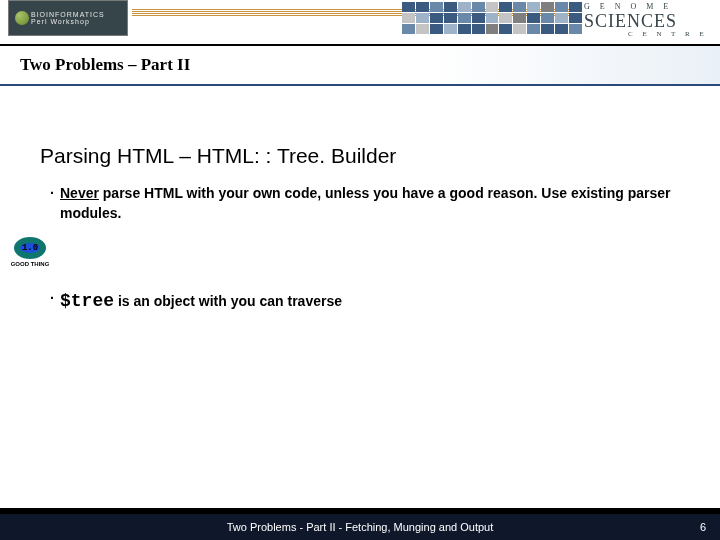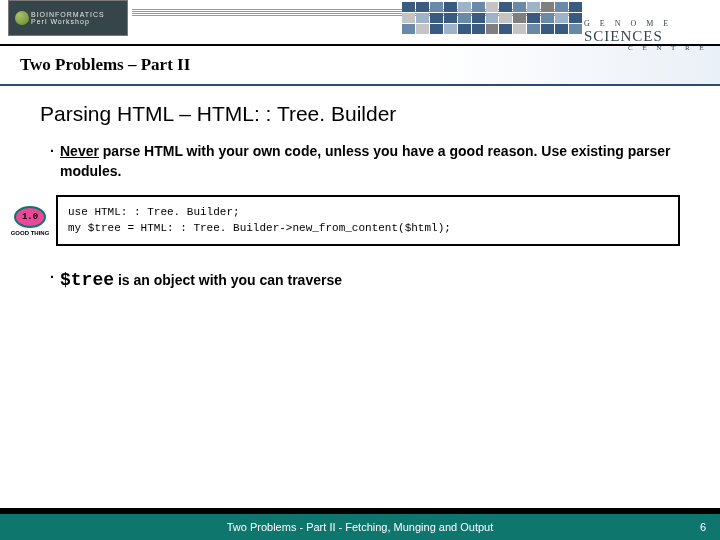--- a/index.html
+++ b/index.html
@@ -14,49 +14,49 @@
   .logo-box .t2 { color: #e6e6e6; font-size: 7px; letter-spacing: 1px; }
   .logo-swirl { position: absolute; left: 6px; top: 10px; width: 14px; height: 14px; border-radius: 50%; background: radial-gradient(circle at 30% 30%, #a8c26a, #6a8a2a); }
   .stripes { position: absolute; left: 132px; right: 140px; top: 9px; height: 7px; }
   .stripes .line { height: 1px; background: #c7933d; margin-bottom: 1px; }
   .mosaic { position: absolute; right: 138px; top: 2px; width: 180px; height: 32px; display: grid; grid-template-columns: repeat(13, 1fr); grid-template-rows: repeat(3, 1fr); gap: 1px; }
   .mosaic div { background: #3a5a80; }
   .mosaic div:nth-child(3n) { background: #6a89a8; }
   .mosaic div:nth-child(5n) { background: #9fb3c8; }
   .mosaic div:nth-child(7n) { background: #c4c4c4; }
   .mosaic div:nth-child(11n) { background: #7f7f7f; }
-  .right-logo { position: absolute; right: 8px; top: 18px; width: 128px; height: 36px; display: flex; align-items: center; }
+  .right-logo { position: absolute; right: 8px; top: 2px; width: 128px; height: 36px; display: flex; align-items: center; }
   .right-logo .g { font-family: Georgia, serif; font-size: 8px; letter-spacing: 4px; color: #36454a; line-height: 1; }
-  .right-logo .s { font-family: Georgia, serif; font-size: 15px; letter-spacing: 1px; color: #36454a; line-height: 1; margin-top: 1px; }
+  .right-logo .s { font-family: Georgia, serif; font-size: 18px; letter-spacing: 1px; color: #36454a; line-height: 1; margin-top: 1px; }
   .right-logo .c { font-family: Georgia, serif; font-size: 7px; letter-spacing: 4px; color: #36454a; line-height: 1; margin-top: 1px; padding-left: 44px; }
   .right-logo .col { display:flex; flex-direction:column; align-items:flex-start; }
 
   
   .title-bar { height: 42px; border-top: 2px solid #000; border-bottom: 2px solid #2a4a7a; background: linear-gradient(to right, #fff 0%, #fff 60%, #eaf0f7 100%); display: flex; align-items: center; padding-left: 20px; }
   .title-bar h2 { font-family: "Times New Roman", Times, serif; font-weight: bold; font-size: 17px; color: #000; }
 
   
-  .content { flex: 1; padding: 16px 0 1px 0; position: relative; }
+  .content { flex: 1; padding: 16px 0 1px 0; position: relative; margin-top: 42px; }
   .heading { font-size: 21px; font-weight: normal; color: #000; padding-left: 40px; margin-bottom: 16px; }
   .bullet { font-size: 14px; color: #000; padding: 0 40px 0 60px; margin-bottom: 12px; position: relative; line-height: 1.4; font-weight: bold; }
   .bullet::before { content: "·"; position: absolute; left: 50px; top: 0; font-size: 14px; }
   .bullet .ul { text-decoration: underline; }
   .bullet code { font-family: "Courier New", monospace; font-size: 18px; }
 
   .code-row { display: flex; align-items: center; margin: 14px 10px 22px 10px; }
   .badge { width: 40px; display: flex; flex-direction: column; align-items: center; margin-right: 6px; }
-  .badge .circ { width: 32px; height: 22px; border-radius: 50%; background: #ec4899; border: 2px solid #0f766e; display: flex; align-items: center; justify-content: center; font-size: 9px; font-weight: bold; font-family: "Courier New", monospace; }
+  .badge .circ { width: 32px; height: 22px; border-radius: 50%; background: #1d4ed8; border: 6px solid #0f766e; display: flex; align-items: center; justify-content: center; font-size: 9px; font-weight: bold; font-family: "Courier New", monospace; }
   .badge .cap { font-size: 6px; font-weight: bold; margin-top: 2px; text-align: center; line-height: 1; }
   .code-block { flex: 1; border: 2px solid #000; padding: 8px 10px; font-family: "Courier New", monospace; font-size: 11px; line-height: 1.4; white-space: pre; margin-right: 30px; }
 
   
   .footer { position: absolute; left: 0; right: 0; bottom: 0; height: 32px; }
   .footer .bar1 { height: 4px; background: #000; }
   .footer .bar2 { height: 2px; background: #000; }
-  .footer .row { height: 26px; background: #0f766e; display: flex; align-items: center; justify-content: center; position: relative; }
+  .footer .row { height: 26px; background: #0f172a; display: flex; align-items: center; justify-content: center; position: relative; }
   .footer .ftxt { color: #fff; font-size: 11px; }
   .footer .pnum { position: absolute; right: 14px; color: #fff; font-size: 11px; }
 </style>
 </head>
 <body>
 
 <div class="slide">
 
   <div class="banner">
     <div class="logo-box">
@@ -130,22 +130,20 @@
     <div class="bullet">
       <span class="ul">Never</span><span> parse HTML with your own code, unless you have a good reason. Use existing parser modules.</span>
     </div>
 
     <div class="code-row">
       <div class="badge">
         <div class="circ">1.0</div>
         <div class="cap">GOOD
 THING</div>
       </div>
-      <div class="code-block">use HTML: : Tree. Builder;
-my $tree = HTML: : Tree. Builder-&gt;new_from_content($html);</div>
     </div>
 
     <div class="bullet">
       <code>$tree</code><span> is an object with you can traverse</span>
     </div>
 
   </div>
 
   <div class="footer">
     <div class="bar1"></div>

